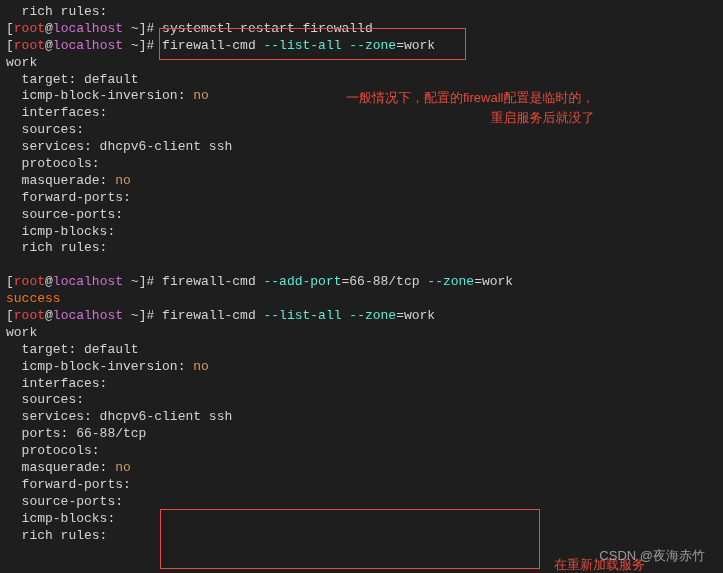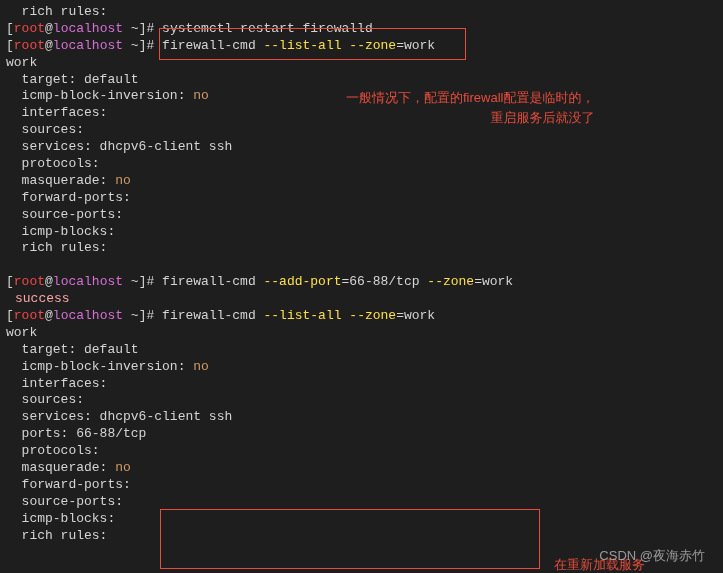--- a/index.html
+++ b/index.html
@@ -11,23 +11,23 @@
     color: #d4d4d4;
     width: 723px;
     height: 573px;
     overflow: hidden;
     position: relative;
     padding: 4px 6px;
   }
   .line { white-space: pre; }
   .red { color: #f44747; }
   .magenta { color: #d670d6; margin-top: 6px; }
-  .cyan { color: #fde047; font-family: Liberation Mono, monospace; }
+  .cyan { color: #5eead4; font-family: Liberation Mono, monospace; }
   .orange { color: #d19a66; }
-  .green { color: #fca5a5; margin-left: 9px; }
+  .green { color: #f97316; }
   .annotation {
     position: absolute;
     color: #e74c3c;
     font-family: "Microsoft YaHei", sans-serif;
     font-size: 13px;
     line-height: 1.5;
     text-align: right;
   }
   .box {
     position: absolute;

